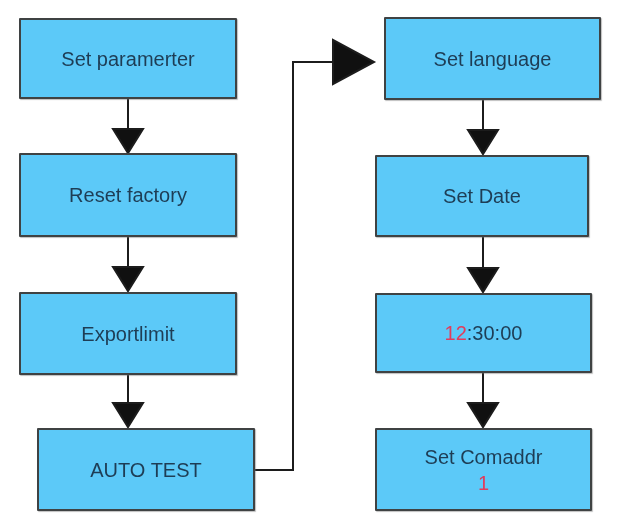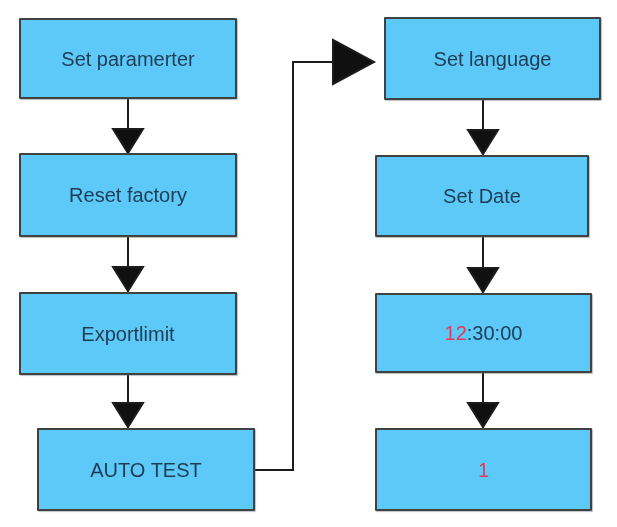--- a/index.html
+++ b/index.html
@@ -113,16 +113,17 @@
 
   <div class="node n-set-date">
     <span class="label">Set Date</span>
   </div>
 
   <div class="node n-set-time">
     <span class="value-line"><span class="highlight">12</span><span class="rest">:30:00</span></span>
   </div>
 
   <div class="node n-set-comaddr">
+    <span class="label">Set Comaddr</span>
     <span class="value-line"><span class="highlight">1</span><span class="rest"></span></span>
   </div>
 
 </div>
 
 </body></html>

